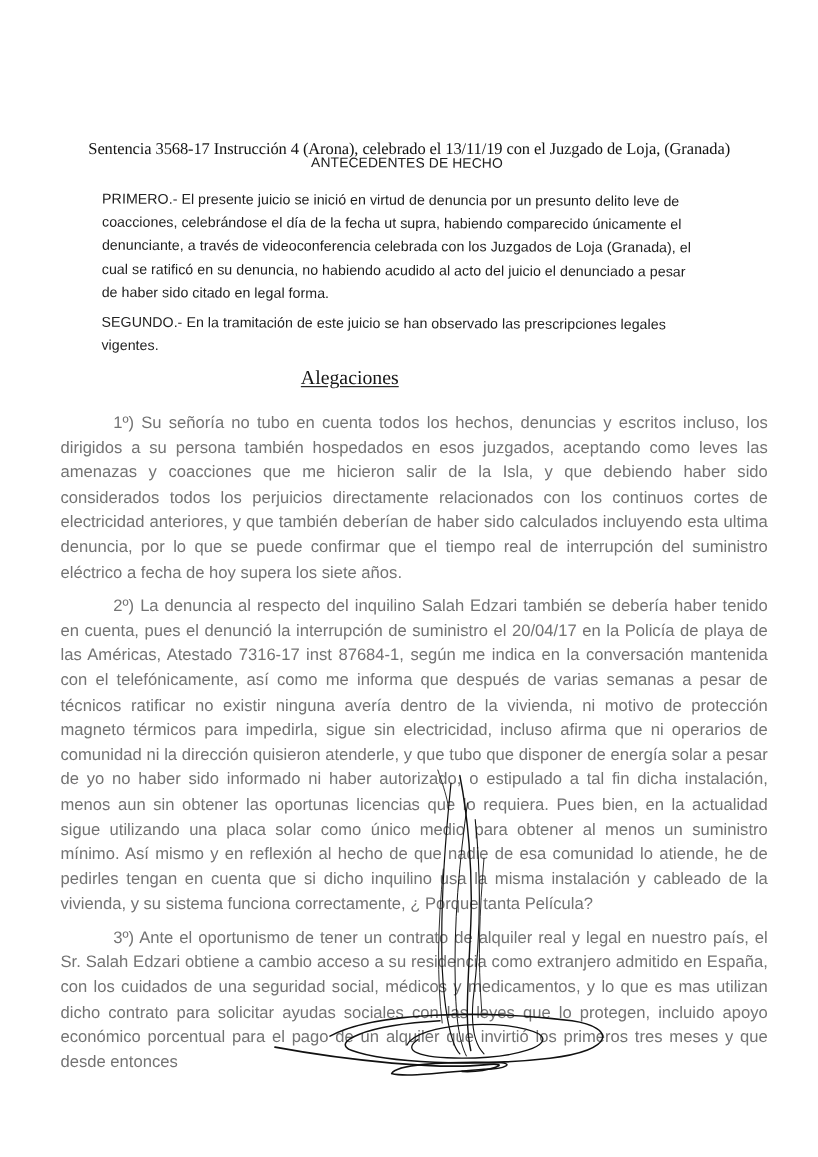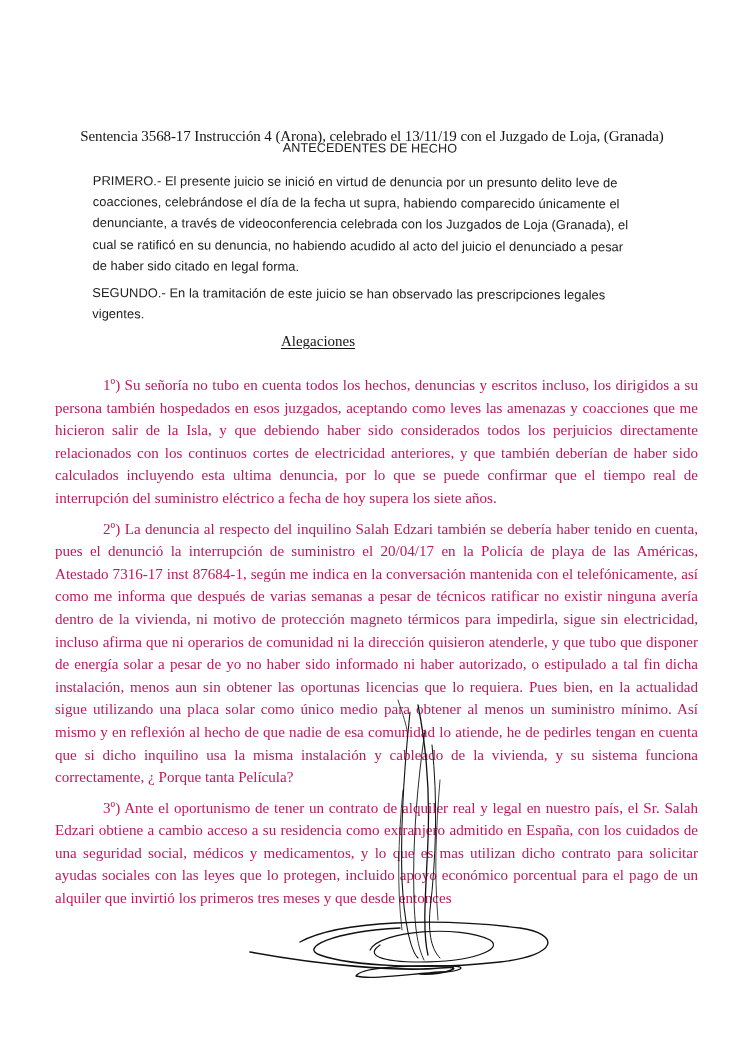--- a/index.html
+++ b/index.html
@@ -58,34 +58,34 @@
       text-align: left;
       letter-spacing: 0.05px;
     }
     .section-title {
       position: absolute;
       top: 333px;
       left: 0;
       width: 636px;
       text-align: center;
       font-family: "Liberation Serif", "DejaVu Serif", serif;
-      font-size: 15px;
+      font-size: 18px;
       text-decoration: underline;
       text-underline-offset: 2px;
       color: #151515;
     }
     .body-text {
       position: absolute;
       left: 55px;
       top: 374px;
       width: 643px;
-      font-family: Liberation Serif, serif;
+      font-family: Liberation Sans, sans-serif;
       font-size: 15.1px;
       line-height: 22.6px;
-      color: #be185d;
+      color: #737373;
     }
     .body-para {
       margin: 0 0 8px 0;
       text-align: justify;
       text-indent: 48px;
     }
     .signature {
       position: absolute;
       left: 0; top: 0;
       width: 744px;

